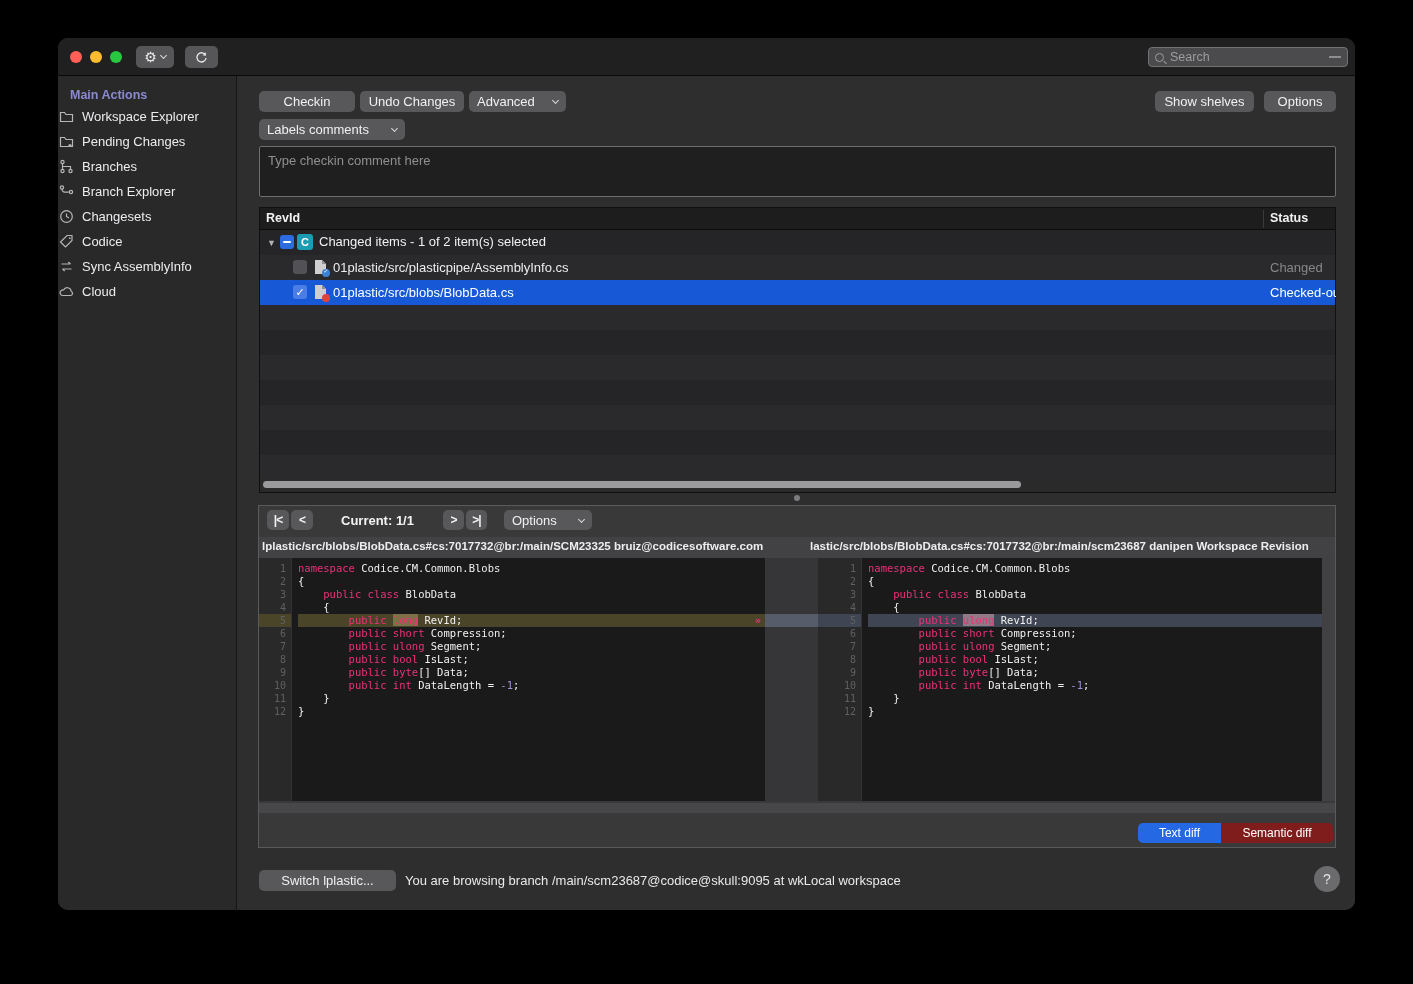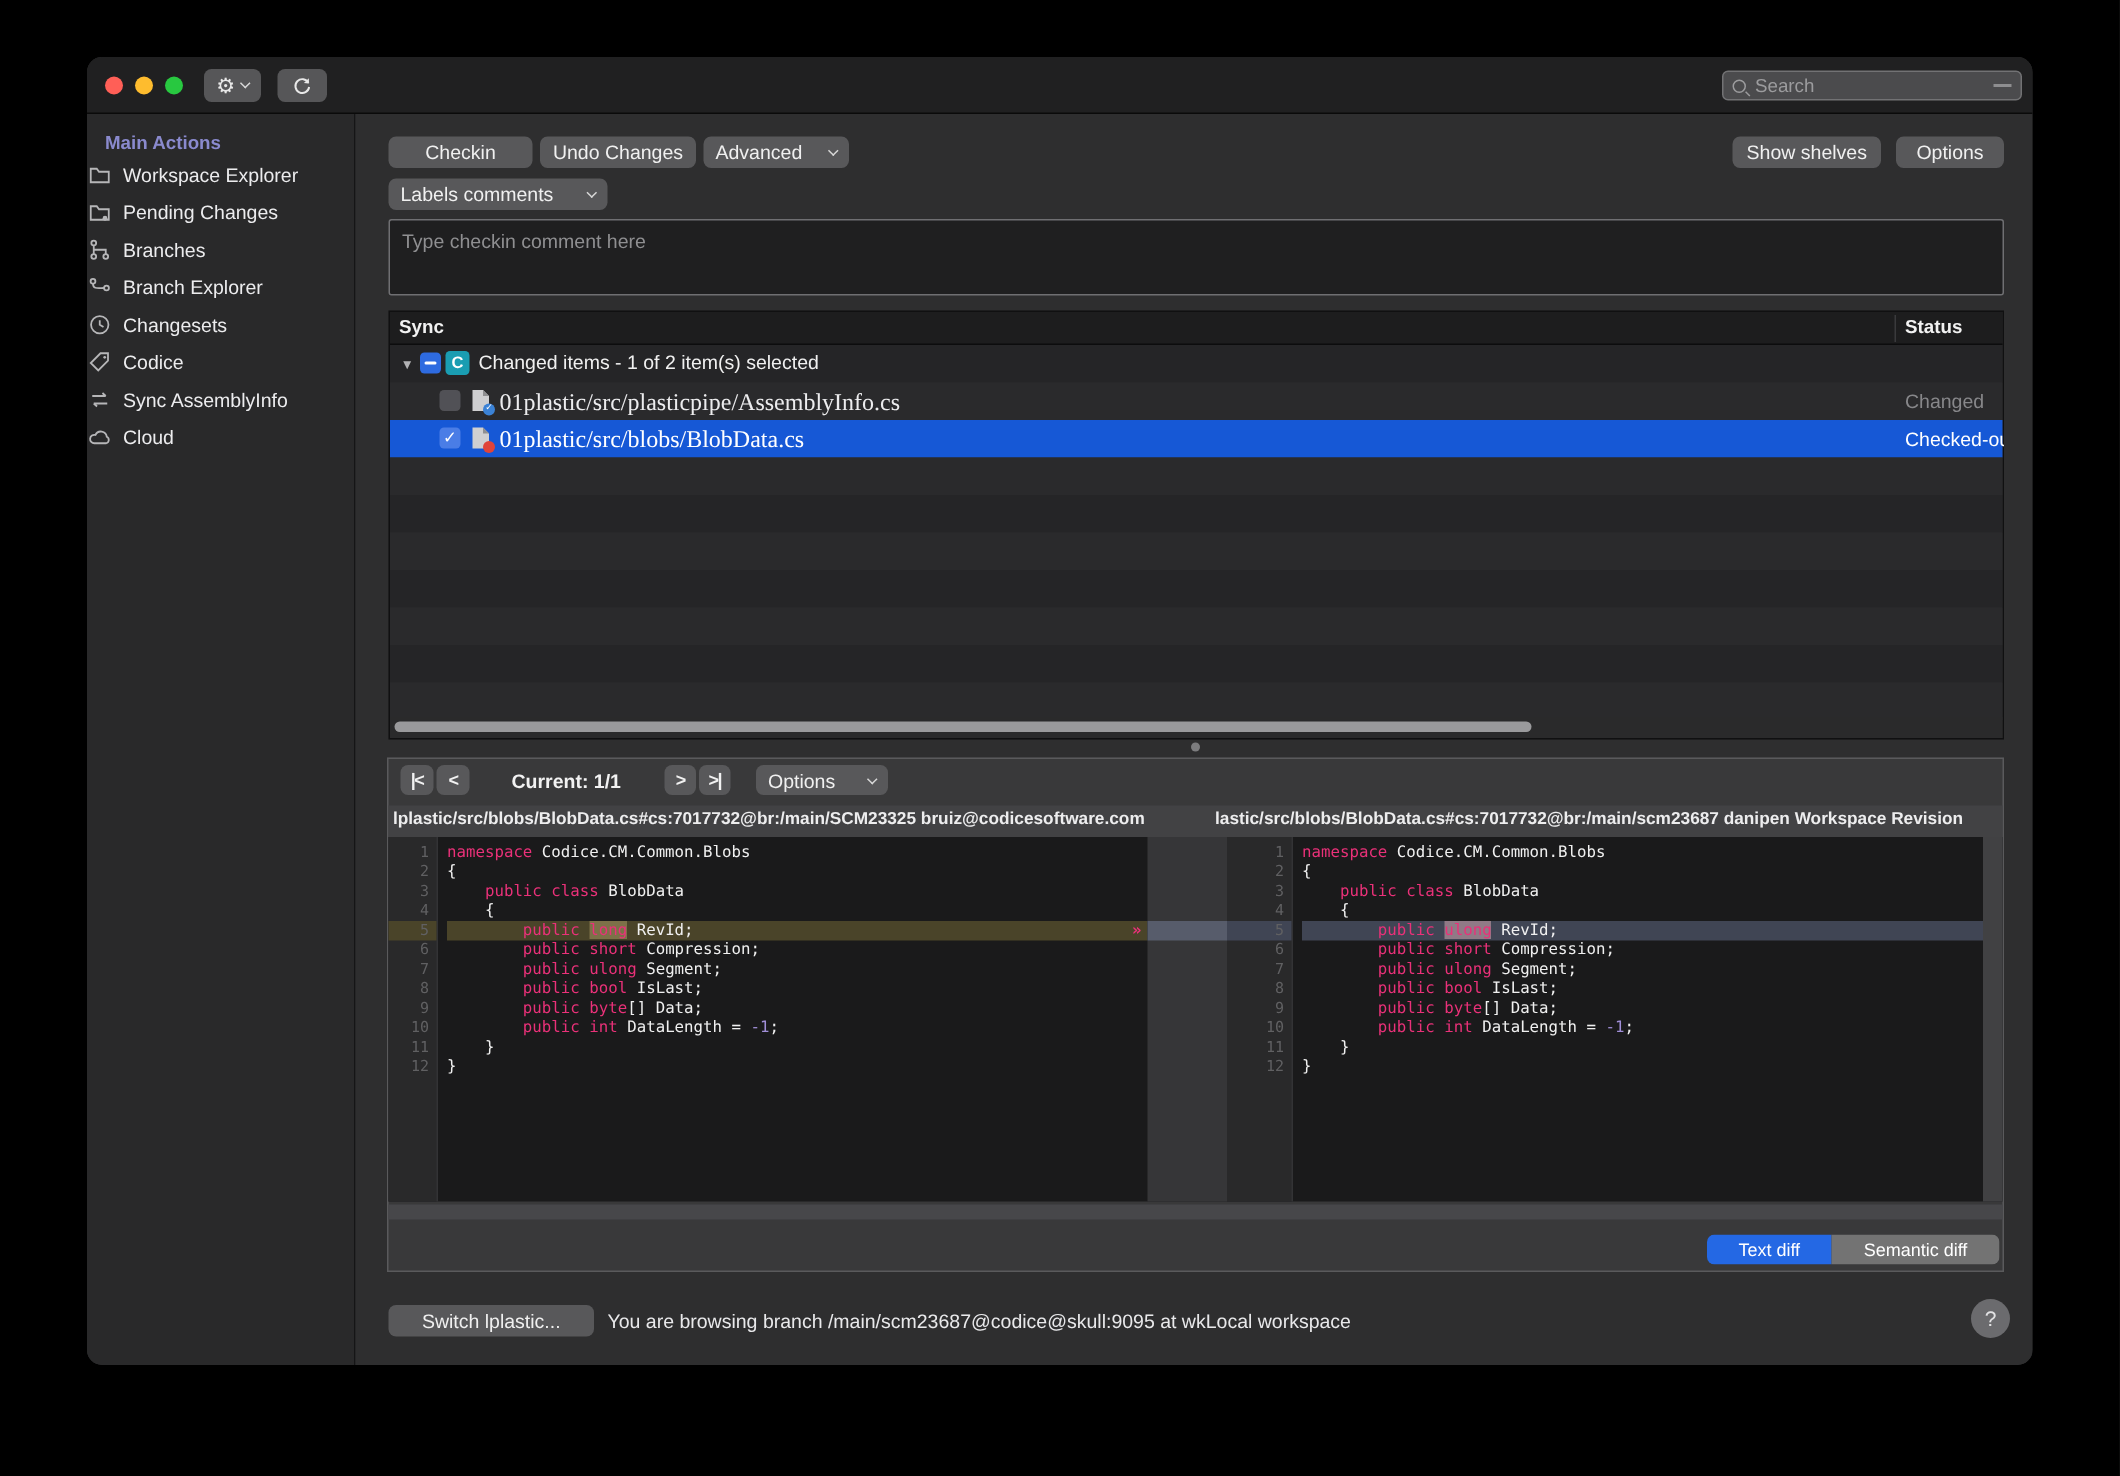--- a/index.html
+++ b/index.html
@@ -63,21 +63,21 @@
   .cbx.ind::after { content:""; position:absolute; left:3px; top:6px; width:8px; height:2px; background:#fff; border-radius:1px; }
   .cbx.chk { background:#4a7de6; color:#fff; font-size:11px; text-align:center; line-height:14px; }
   .cbadge { position:absolute; left:37px; top:4px; width:16px; height:16px; background:#1a9db2; border-radius:3px;
     color:#fff; font-size:11px; font-weight:bold; text-align:center; line-height:16px; }
   .grp-label { position:absolute; left:59px; top:4px; color:#f0f0f0; font-size:13px; }
   .ficon { position:absolute; left:52px; top:4px; width:16px; height:16px; }
   .badge { position:absolute; right:-2px; bottom:-2px; width:8px; height:8px; border-radius:50%; }
   .badge.check { background:#3b82d6; }
   .badge.check::after { content:"✓"; position:absolute; left:1.5px; top:-2.5px; color:#fff; font-size:6px; }
   .badge.alert { background:#e0443a; }
-  .fpath { position:absolute; left:73px; top:5px; color:#ececee; font-size:16px; white-space:nowrap;font-family:Liberation Serif, serif; }
+  .fpath { position:absolute; left:73px; top:5px; color:#ececee; font-size:13px; white-space:nowrap; }
   .fstatus { position:absolute; left:1010px; top:5px; width:66px; color:#87878a; font-size:13px;
     white-space:nowrap; overflow:hidden; }
   .sel .fstatus, .sel .fpath { color:#fff; }
   .hscroll-zone { position:absolute; left:0; bottom:0; width:100%; height:14px; background:#2a2a2b; }
   .hthumb { position:absolute; left:3px; top:3px; width:758px; height:7px; background:#9a9a9c; border-radius:3.5px; }
 
   .splitter-dot { position:absolute; left:557px; top:419px; width:6px; height:6px; border-radius:50%; background:#7c7c7e; }
 
   
   .diff-panel { position:absolute; left:21px; top:429px; width:1078px; height:343px; background:#39393a;
@@ -107,21 +107,21 @@
   .chg-left { background:#4a4429; }
   .chg-left .hl { background:#7d7148; }
   .chg-right { background:#404554; }
   .chg-right .hl { background:#907a86; }
   .marker { position:absolute; right:4px; top:0; color:#ea3179; font-weight:bold; }
   .code-hscroll { position:absolute; left:0; top:297px; width:1076px; height:10px; background:#47474a; }
 
   .segmented { position:absolute; top:317px; left:879px; height:20px; display:flex; border-radius:5px; overflow:hidden; }
   .seg { height:20px; color:#fff; font-size:12px; display:flex; align-items:center; justify-content:center; }
   .seg-text { width:83px; background:#2468e4; }
-  .seg-sem { width:112px; background:#737373; }
+  .seg-sem { width:112px; background:#7f1d1d; }
 
   
   .switch-btn { left:22px; top:794px; width:137px; }
   .footer-status { position:absolute; left:168px; top:797px; color:#e9e9eb; font-size:13px; }
   .help-circle { position:absolute; left:1077px; top:790px; width:26px; height:26px; border-radius:50%;
     background:#6b6b6e; color:#e2e2e4; font-size:14px; display:flex; align-items:center; justify-content:center; }
 </style>
 </head>
 <body>
 
@@ -239,21 +239,21 @@
       <span>Labels comments</span>
       <span class="chev"></span>
     </div>
 
     <div class="comment-box">
       <span>Type checkin comment here</span>
     </div>
 
     <div class="table">
       <div class="thead">
-        <span class="th-item">Sync</span>
+        <span class="th-item">RevId</span>
         <span class="th-div"></span>
         <span class="th-status">Status</span>
       </div>
       <div class="trows">
         <div class="trow">
           <span class="disclosure">▼</span>
           <span class="cbx ind" style="left:20px;"></span>
           <span class="cbadge">C</span>
           <span class="grp-label">Changed items - 1 of 2 item(s) selected</span>
         </div>

